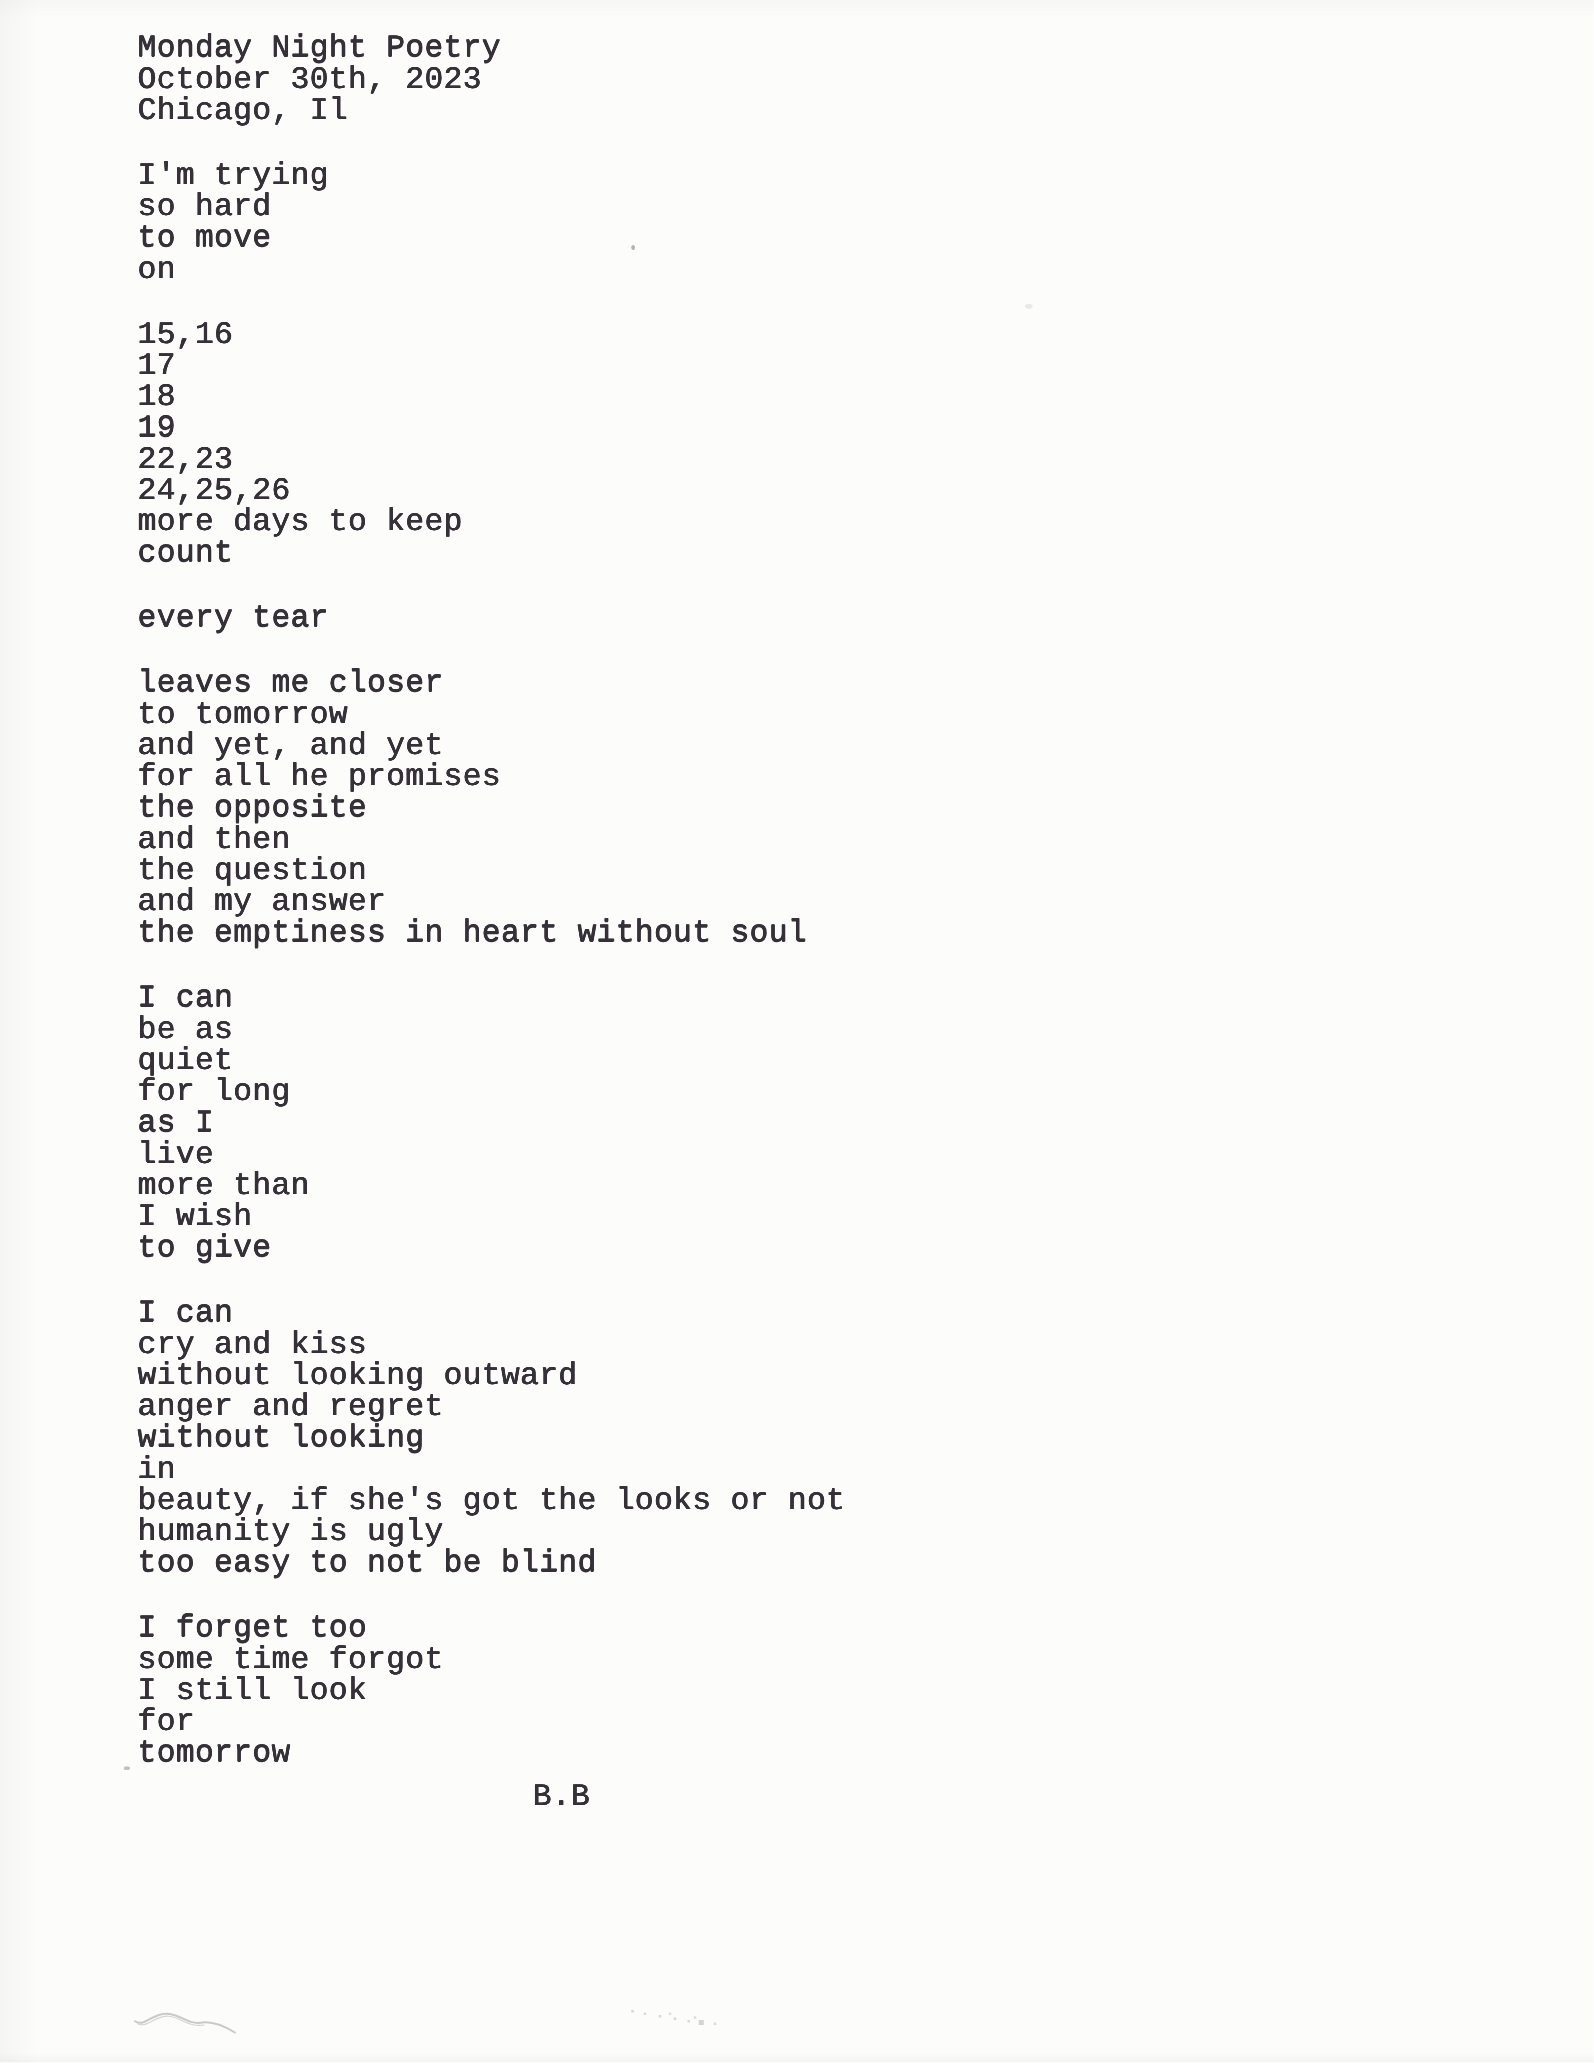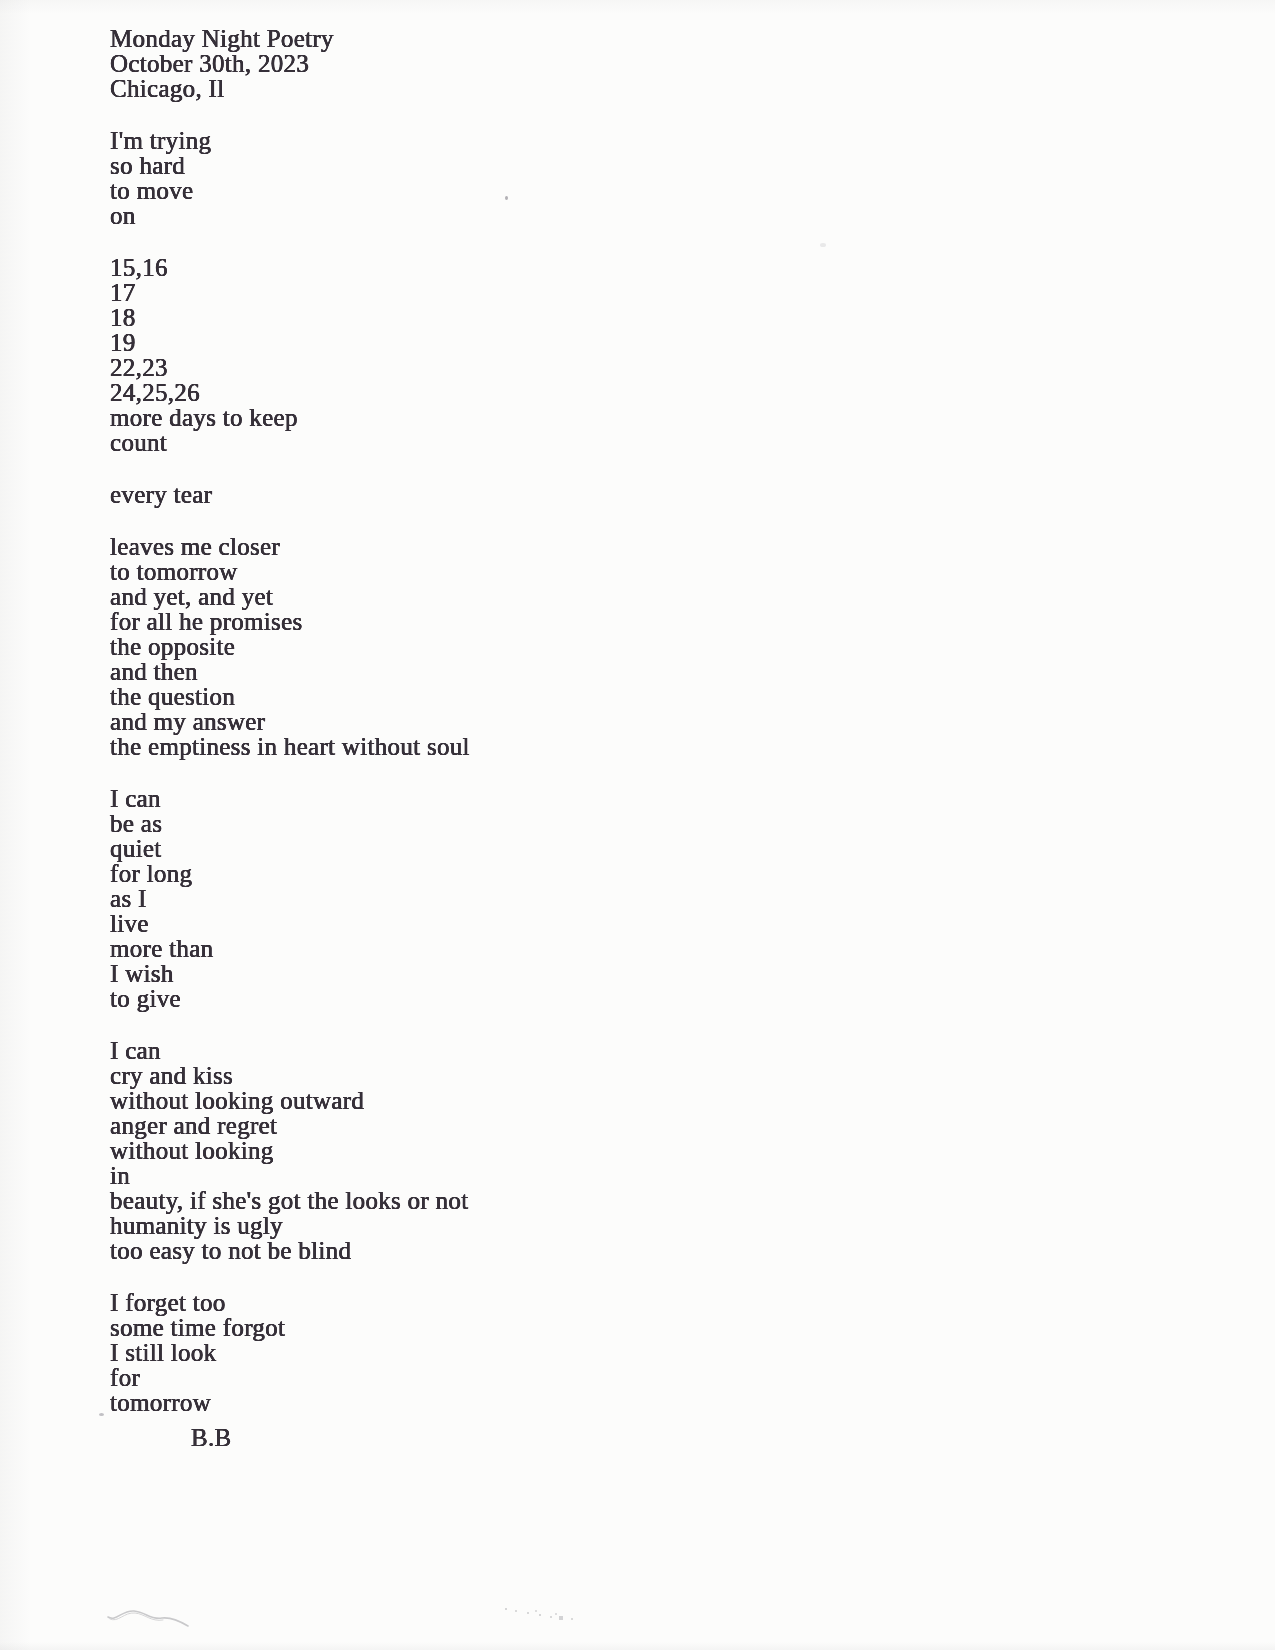--- a/index.html
+++ b/index.html
@@ -20,32 +20,32 @@
     font-family: "Liberation Mono", "DejaVu Sans Mono", monospace;
   }
   .poem {
     position: absolute;
     left: 110px;
     top: 26px;
     font-size: 25px;
     line-height: 25px;
     letter-spacing: 0.3px;
     color: #363039;
-    font-family: Liberation Serif, serif;
   }
   .line, .signature {
     white-space: pre;
     text-shadow: 0.35px 0 0 currentColor, -0.2px 0 0 currentColor, 0 0.3px 0 currentColor;
   }
   .stanza { margin-top: 27px; }
   .stanza.tight { margin-top: 0; }
   .signature {
     margin-top: 10px;
-    margin-left: 81px;
+    margin-left: 112px;
     color: #363039;
+    text-align: center;
   }
   
   .artifact { position: absolute; pointer-events: none; }
   .squiggle { left: 104px; top: 1600px; opacity: 0.75; }
   .dot-1 { left: 505px; top: 196px; width: 3px; height: 4px; background: #77737c; opacity: 0.55; border-radius: 50%; }
   .dot-2 { left: 99px; top: 1413px; width: 5px; height: 3px; background: #9a97a0; opacity: 0.6; border-radius: 50%; }
   .marks-right { left: 505px; top: 1608px; width: 2px; height: 2px; background: #c6c6c8;
     box-shadow: 10px 2px 0 #cccccd, 22px 4px 0 #c9c9cb, 34px 6px 0 #c6c6c9, 45px 8px 0 #cbcbcd,
                 55px 9px 0 1px #c3c3c6, 66px 10px 0 #cccccd, 30px 2px 0 #d2d2d3, 50px 5px 0 #d0d0d2;
     opacity: 0.7; }

